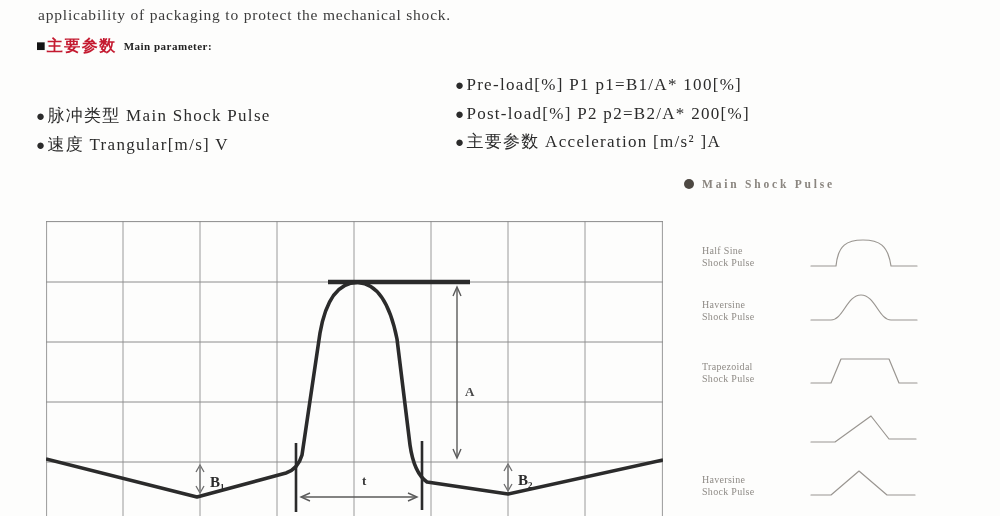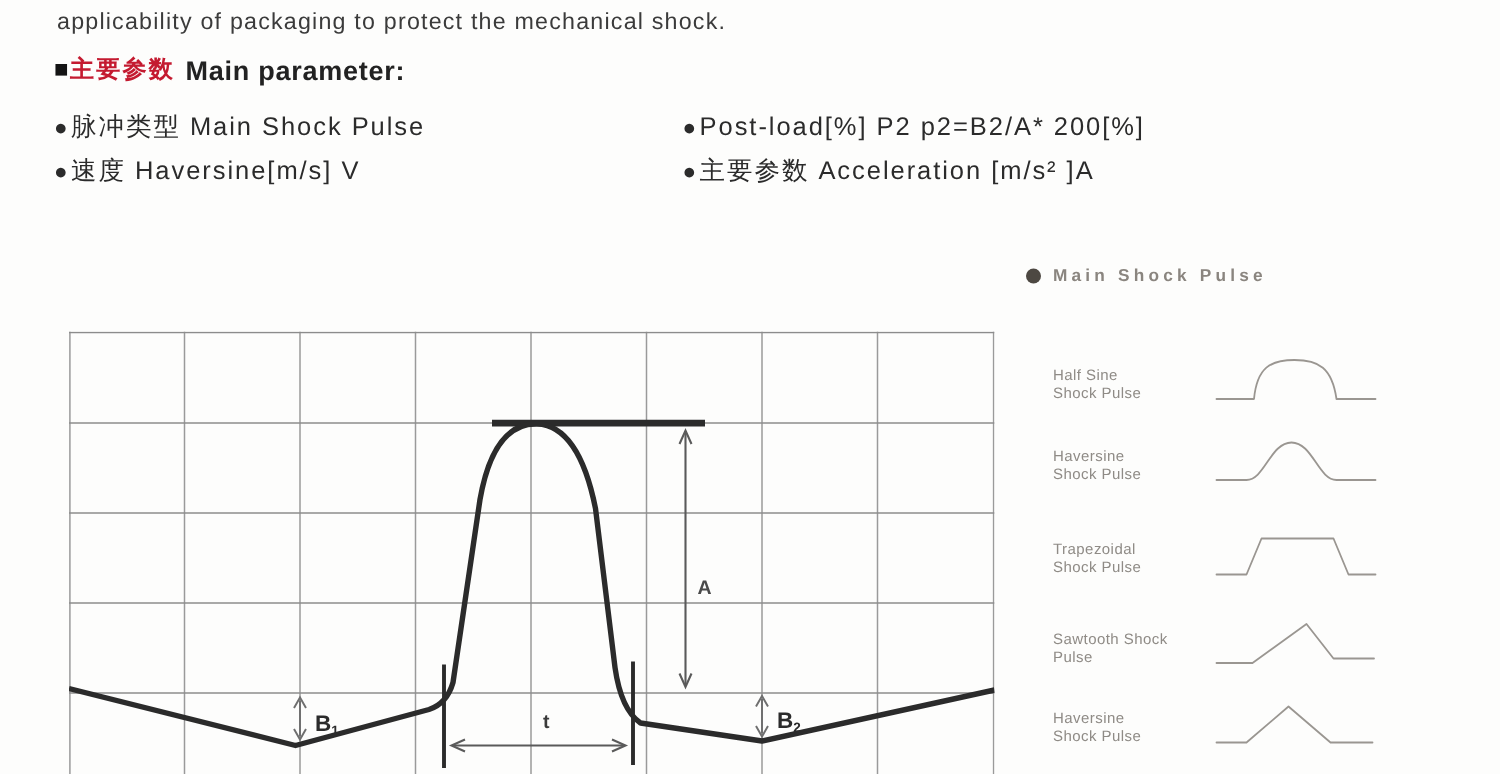--- a/index.html
+++ b/index.html
@@ -1,43 +1,43 @@
 <!DOCTYPE html>
 <html><head>
 <meta charset="utf-8">
 <style>
   html,body{margin:0;padding:0;background:#ffffff;}
   #page{
     position:relative;width:1000px;height:516px;overflow:hidden;
     background:#fdfdfc;
-    font-family:Liberation Sans, sans-serif;
+    font-family:Liberation Serif, serif;
     color:#2e2e2e;
   }
   
   .intro{
     position:absolute;left:38px;top:6px;
     font-size:15.5px;letter-spacing:0.8px;color:#3b3b3b;
   }
   
   .section-head{
     position:absolute;left:36px;top:38px;
     display:flex;align-items:center;white-space:nowrap;
   }
   .section-head .marker{font-size:16px;color:#141414;line-height:1;}
   .section-head .zh{
     font-size:16px;font-weight:bold;color:#c41a30;
     letter-spacing:1.5px;margin-left:1px;line-height:1;
   }
   .section-head .en{
-    font-size:18px;font-weight:bold;color:#222;
+    font-size:11px;font-weight:bold;color:#222;
     margin-left:7px;letter-spacing:0.5px;line-height:1;
   }
   
   .param-col{position:absolute;top:71px;}
-  .param-col.left{left:36px;}
+  .param-col.left{left:36px;margin-top:31px;}
   .param-col.right{left:455px;}
   .param-row{
     height:28.5px;line-height:28.5px;white-space:nowrap;
     font-size:17px;letter-spacing:1.3px;color:#2b2b2b;
   }
   .param-row .bullet{margin-right:1px;font-size:15px;}
   
   .figure-svg{position:absolute;left:46px;top:221px;}
   
   .legend-head{
@@ -71,25 +71,28 @@
     <span class="marker">■</span>
     <span class="zh">主要参数</span>
     <span class="en">Main parameter:</span>
   </div>
 
   <div class="param-col left">
     <div class="param-row">
       <span class="bullet">●</span><span>脉冲类型 Main Shock Pulse</span>
     </div>
     <div class="param-row">
-      <span class="bullet">●</span><span>速度 Haversine[m/s] V</span>
+      <span class="bullet">●</span><span>速度 Trangular[m/s] V</span>
     </div>
   </div>
 
   <div class="param-col right">
+    <div class="param-row">
+      <span class="bullet">●</span><span>Pre-load[%] P1 p1=B1/A* 100[%]</span>
+    </div>
     <div class="param-row">
       <span class="bullet">●</span><span>Post-load[%] P2 p2=B2/A* 200[%]</span>
     </div>
     <div class="param-row">
       <span class="bullet">●</span><span>主要参数 Acceleration [m/s² ]A</span>
     </div>
   </div>
 
   <svg class="figure-svg" width="617" height="295" viewBox="0 0 617 295">
 
@@ -188,24 +191,20 @@
     <div class="lbl">
       <div>Trapezoidal</div>
       <div>Shock Pulse</div>
     </div>
     <svg width="112" height="40" viewBox="0 0 110 40">
       <path class="wf" d="M 2 33 L 22 33 L 32 9 L 80 9 L 90 33 L 108 33"></path>
     </svg>
   </div>
 
   <div class="legend-item" style="top:410px">
-    <div class="lbl">
-      <div>Sawtooth Shock</div>
-      <div>Pulse</div>
-    </div>
     <svg width="112" height="40" viewBox="0 0 110 40">
       <path class="wf" d="M 2 32 L 26 32 L 62 6 L 80 29 L 107 29"></path>
     </svg>
   </div>
 
   <div class="legend-item" style="top:463px">
     <div class="lbl">
       <div>Haversine</div>
       <div>Shock Pulse</div>
     </div>

